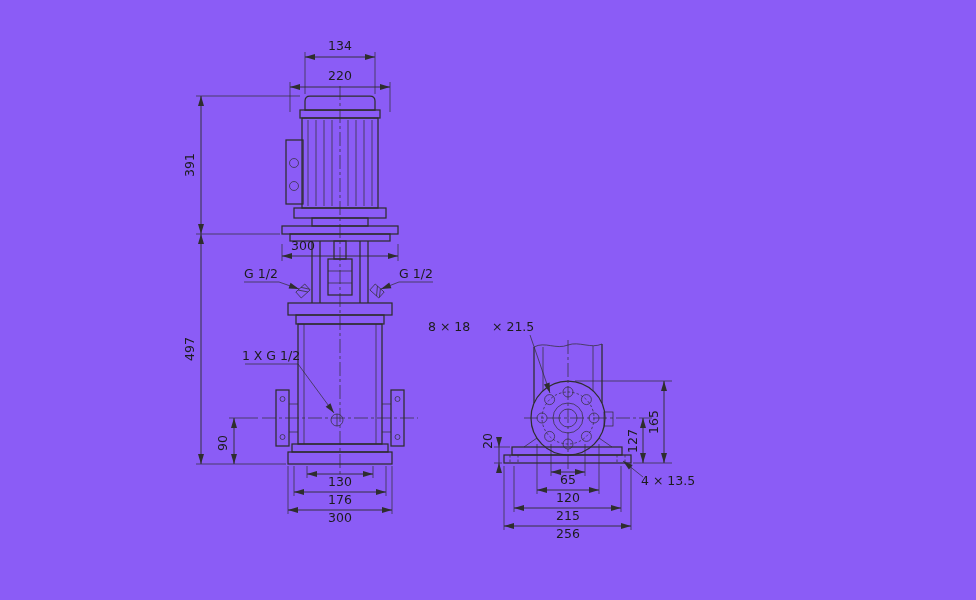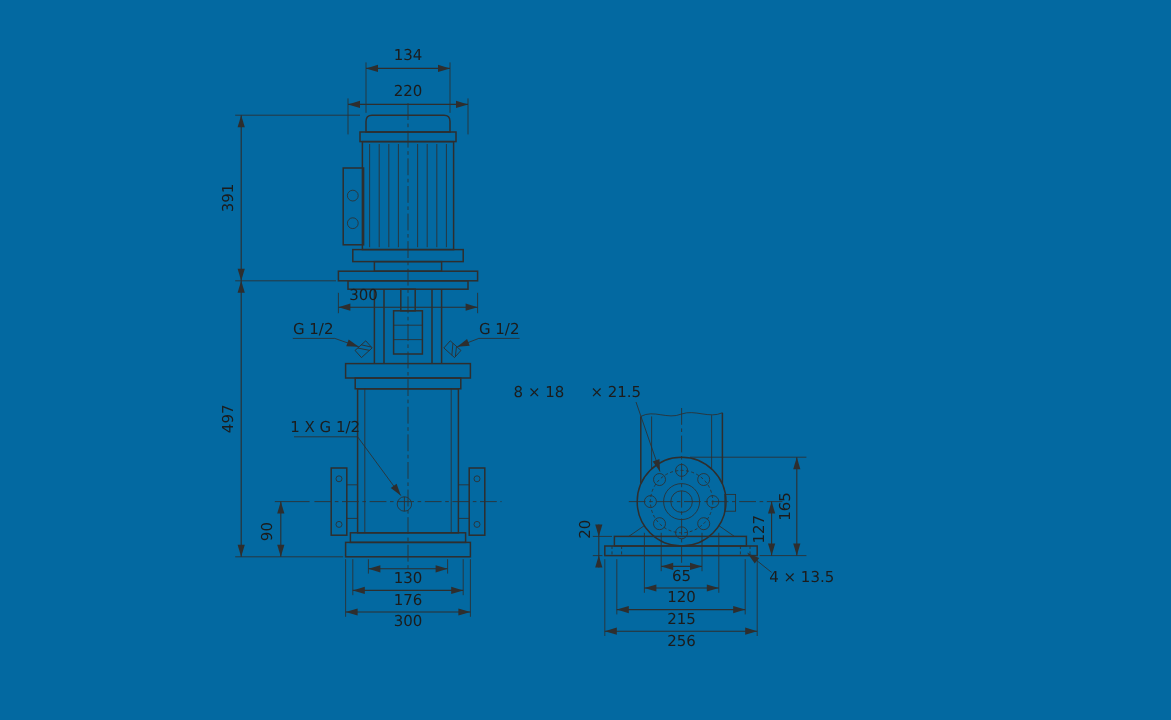--- a/index.html
+++ b/index.html
@@ -1,16 +1,16 @@
 <!DOCTYPE html>
 <html><head>
 <meta charset="utf-8">
 <style>
   html,body{margin:0;padding:0;background:#ffffff;}
-  .canvas{position:relative;width:976px;height:600px;background:#0369a1;overflow:hidden;
+  .canvas{position:relative;width:976px;height:600px;background:#8b5cf6;overflow:hidden;
           font-family:"DejaVu Sans", sans-serif;}
   svg{position:absolute;left:0;top:0;}
   svg text{font-family:"DejaVu Sans", sans-serif;font-size:12.5px;fill:#1c1c1c;}
   .outline{fill:none;stroke:#2e2e2e;stroke-width:1.25;}
   .thin{fill:none;stroke:#2e2e2e;stroke-width:0.7;}
   .dim{fill:none;stroke:#2e2e2e;stroke-width:0.9;}
   .ext{fill:none;stroke:#2e2e2e;stroke-width:0.7;}
   .center{fill:none;stroke:#2e2e2e;stroke-width:0.7;stroke-dasharray:14 3 3 3;}
   .hidden{fill:none;stroke:#2e2e2e;stroke-width:0.7;stroke-dasharray:2.5 2;}
 </style>

